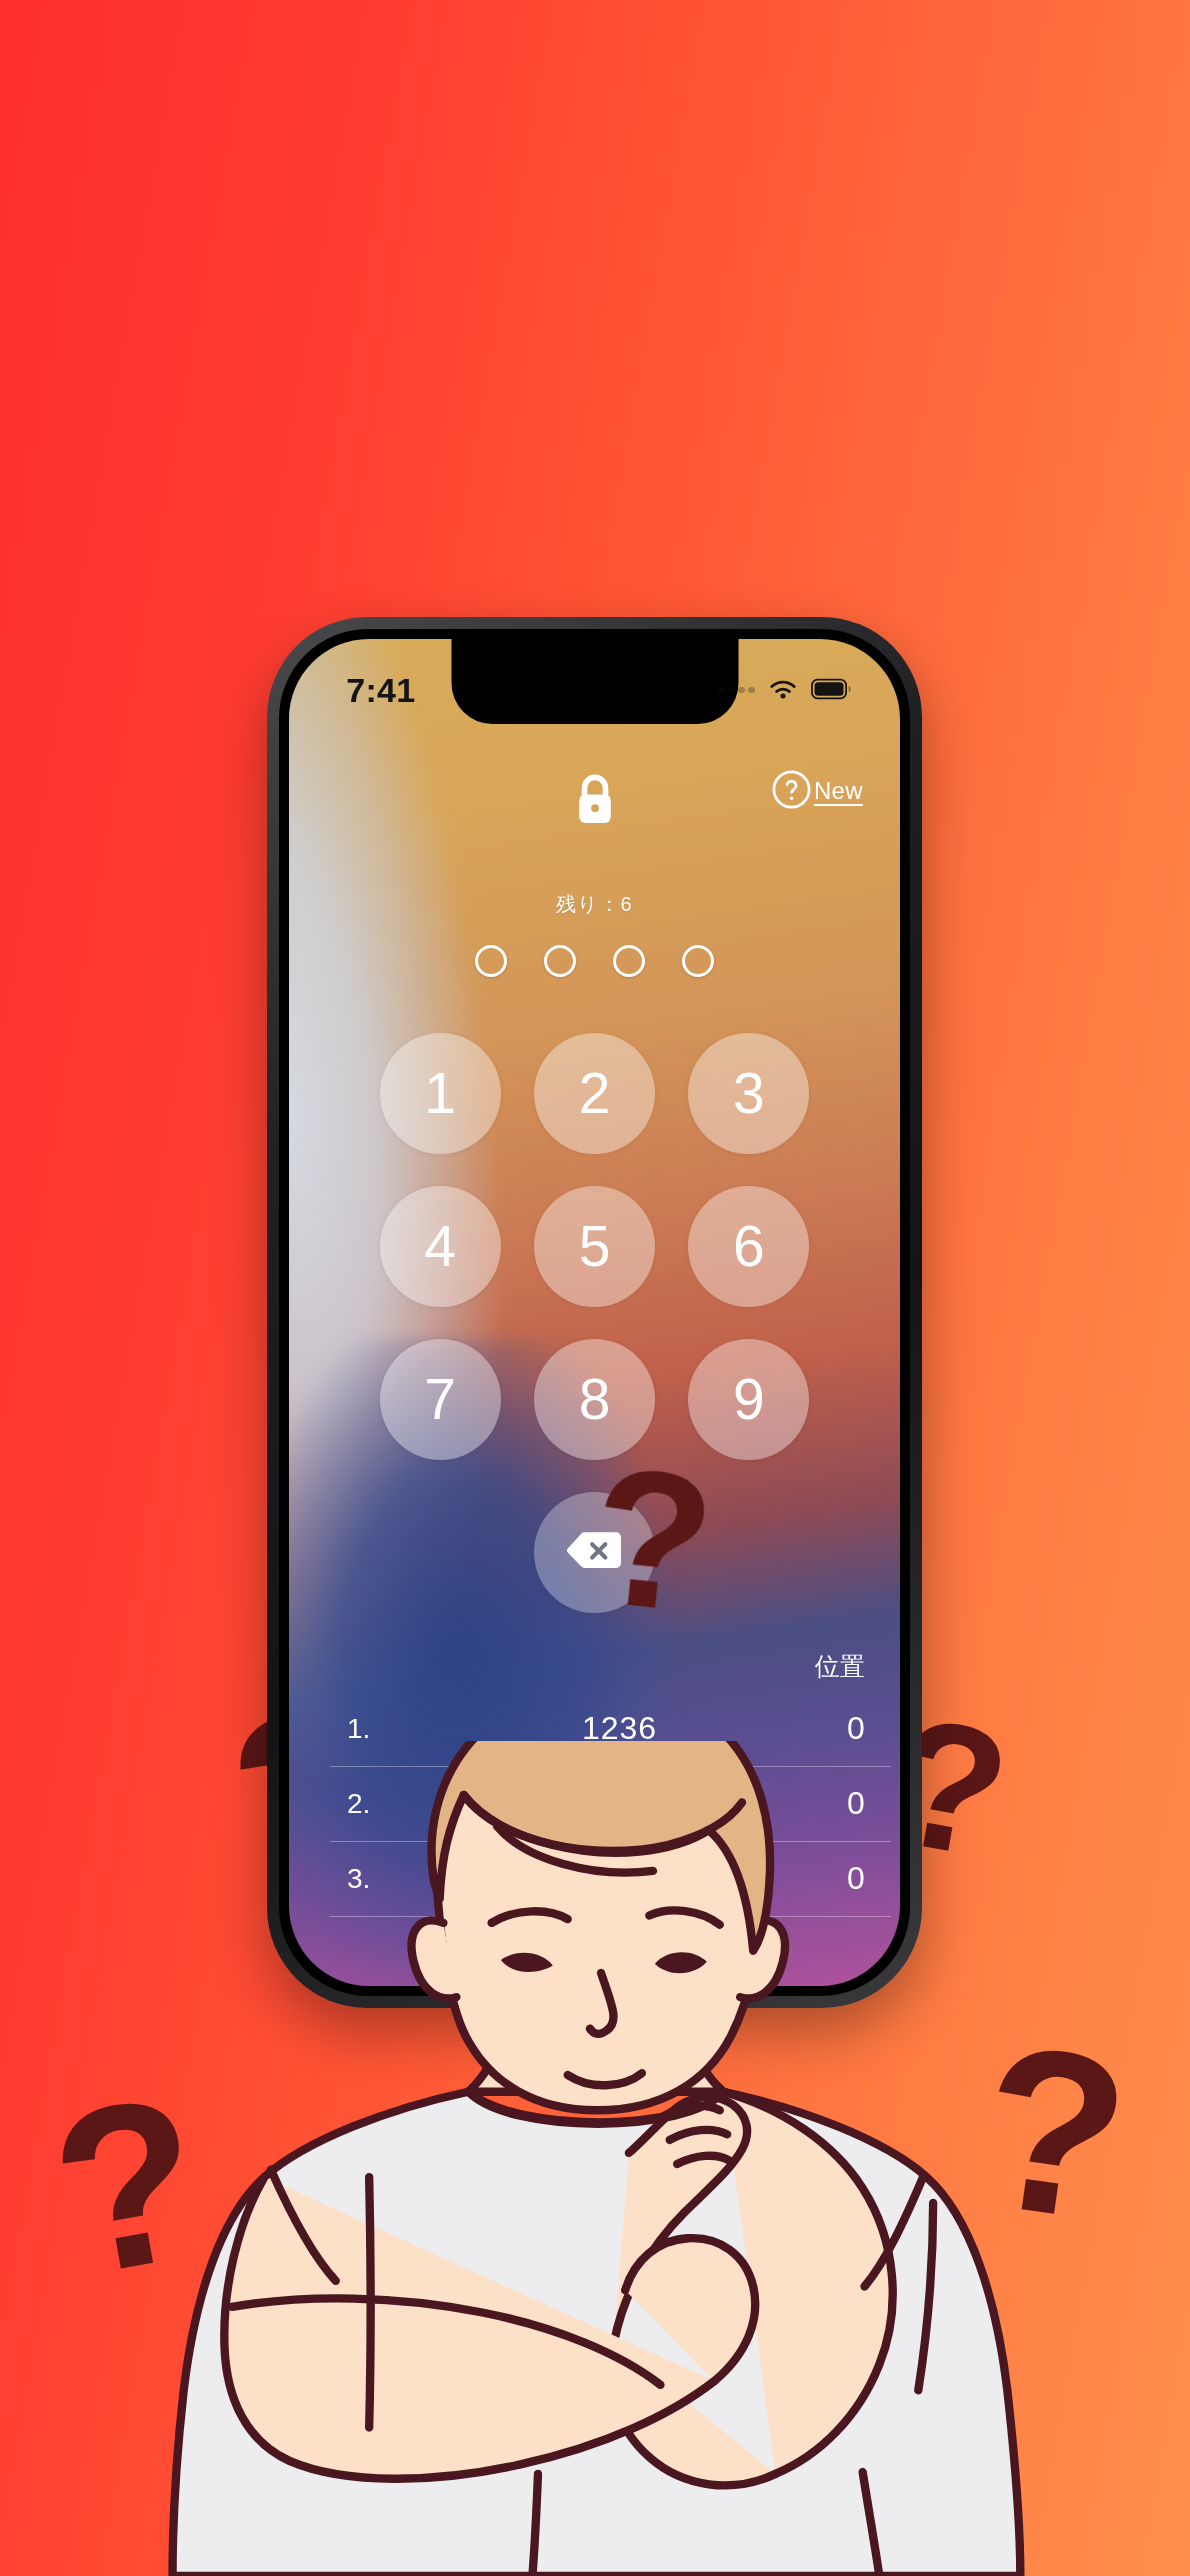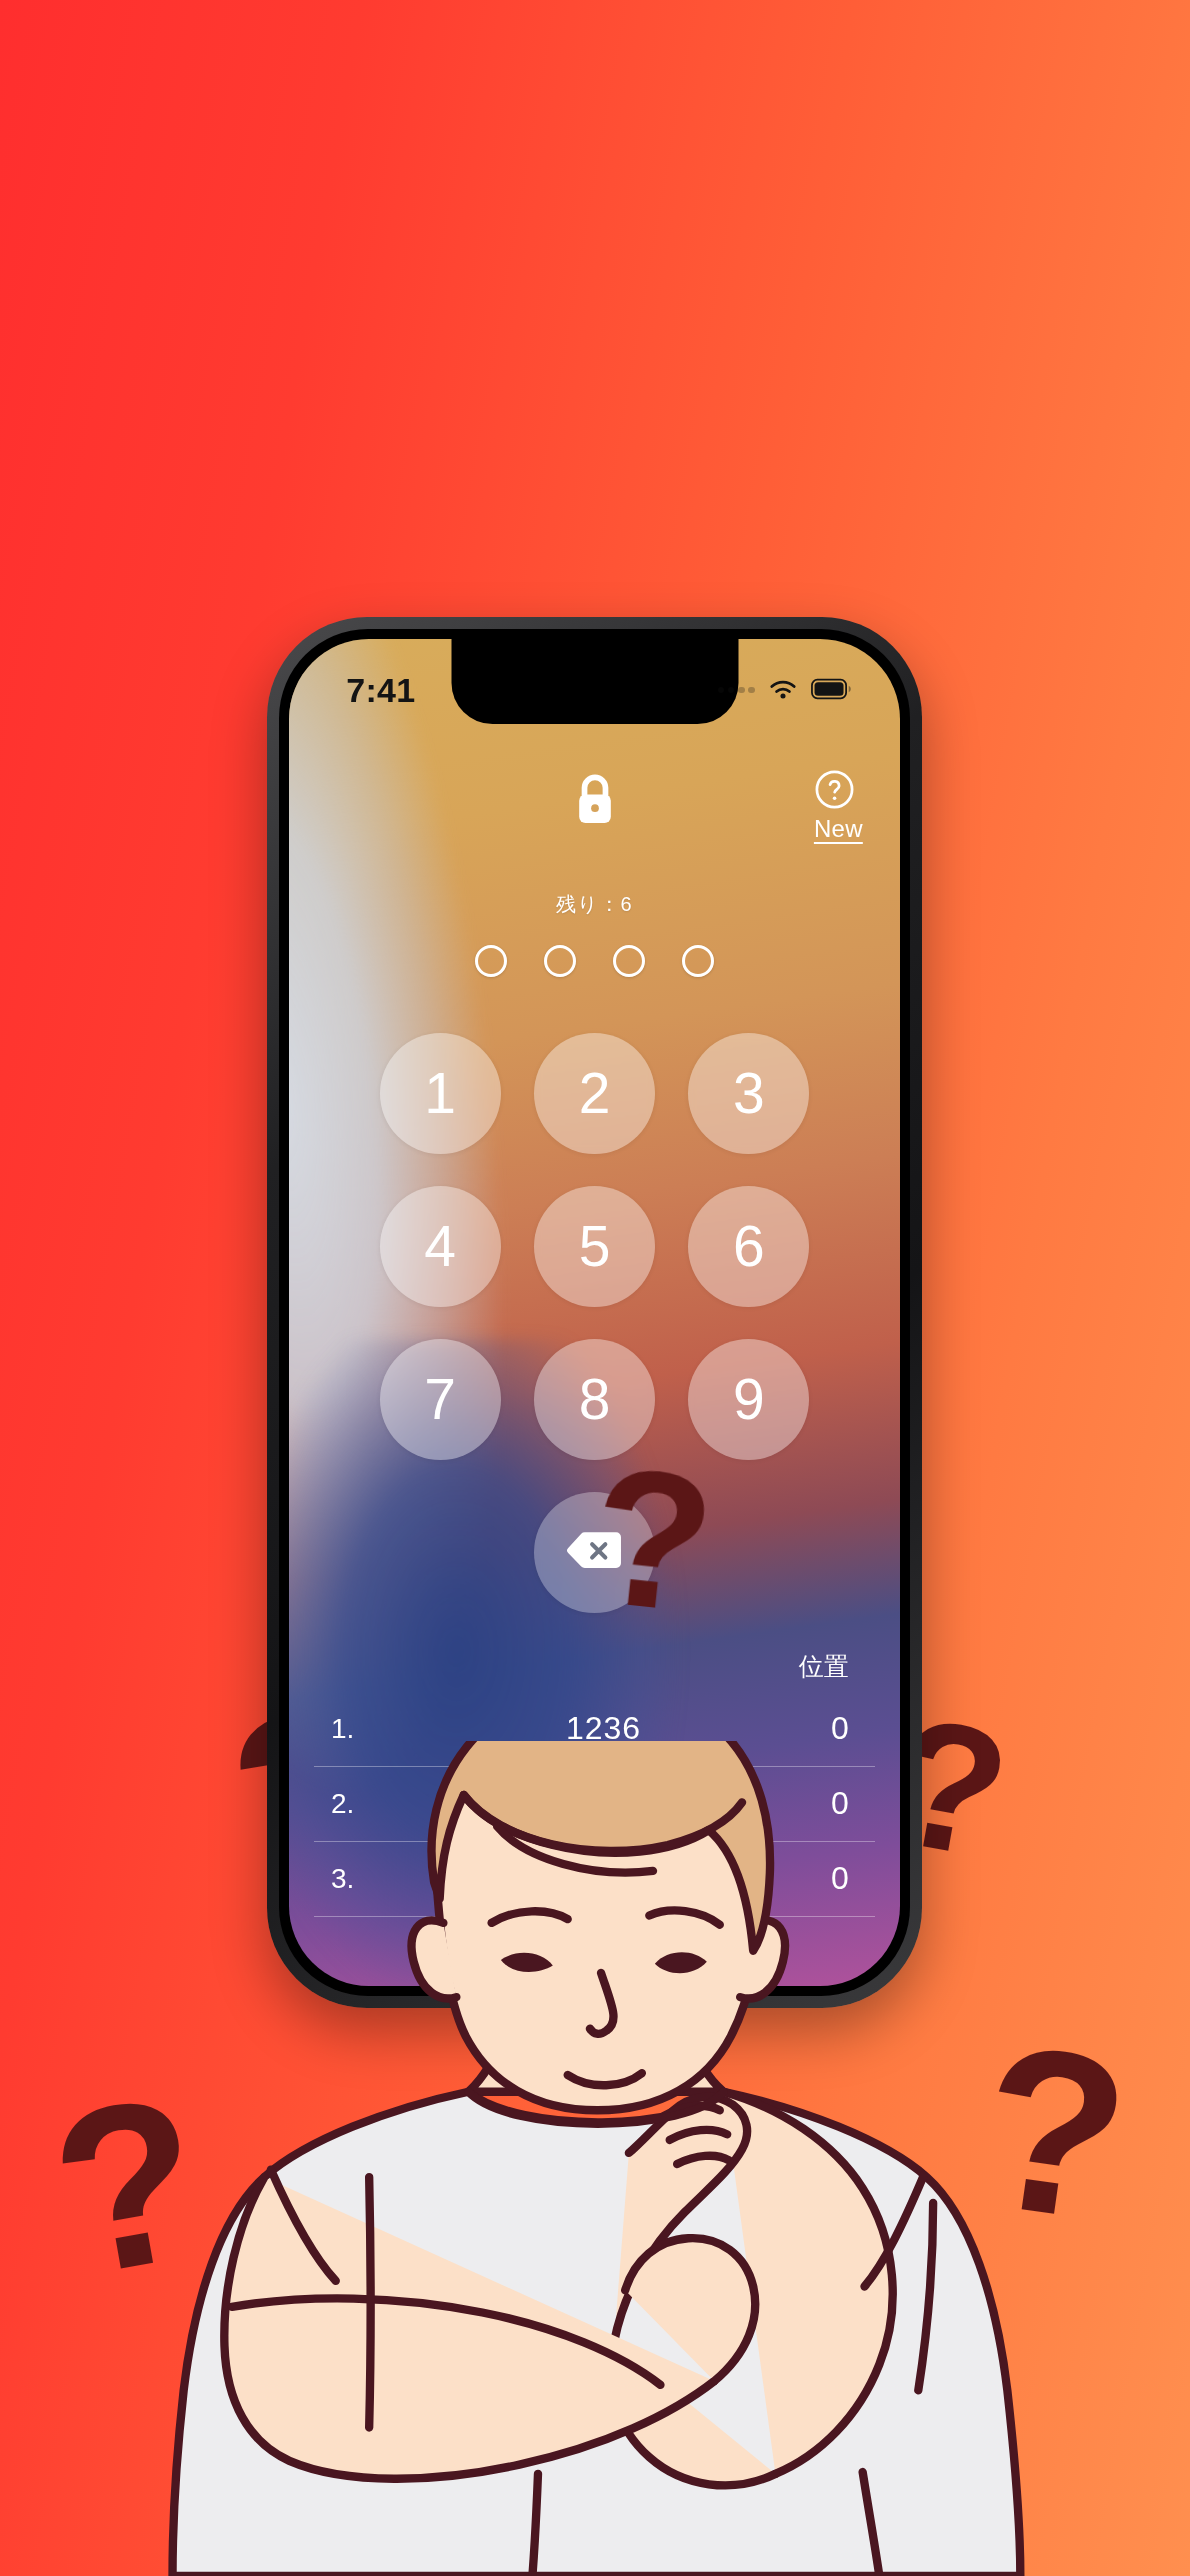--- a/index.html
+++ b/index.html
@@ -106,21 +106,21 @@
   
   .lock-row{
     position:absolute; top:133px; left:0; width:100%;
     z-index:9;
   }
   .lock-icon{
     position:absolute; left:50%; top:0; transform:translateX(-50%);
   }
   .help-btn{
     position:absolute; right:37px; top:-2.8px;
-    display:flex; flex-direction:column; align-items:flex-start; gap:1.9px;
+    display:flex; flex-direction:row; align-items:center; gap:1.9px;
   }
   .help-new{
     font-size:24px; color:#fff; text-decoration:underline;
     text-underline-offset:4.6px; letter-spacing:0.3px;
   }
 
   
   .remaining{
     position:absolute; top:252px; left:0; width:100%;
     text-align:center; color:#fff; font-size:20px;
@@ -152,21 +152,21 @@
     display:flex; align-items:center; justify-content:center;
     color:#fff; font-size:57px; font-weight:400;
     line-height:1;
     box-shadow:0 0.9px 5.6px rgba(0,0,0,.07);
   }
   .key.del{ grid-column:2; background:rgba(255,255,255,.30); }
   .del-glyph{ display:block; }
 
   
   .list{
-    position:absolute; left:0; bottom:69px; width:100%;
+    position:absolute; left:16px; bottom:69px; width:100%;
     z-index:9; color:#fff;
     padding:0 25px;
   }
   .list-head{
     display:flex; align-items:center;
     font-size:25px; padding:0 16.7px 9.3px 16.7px;
     justify-content:space-between;
   }
   .list-head .lh-right{ padding-right:9.3px; }
   .row{

